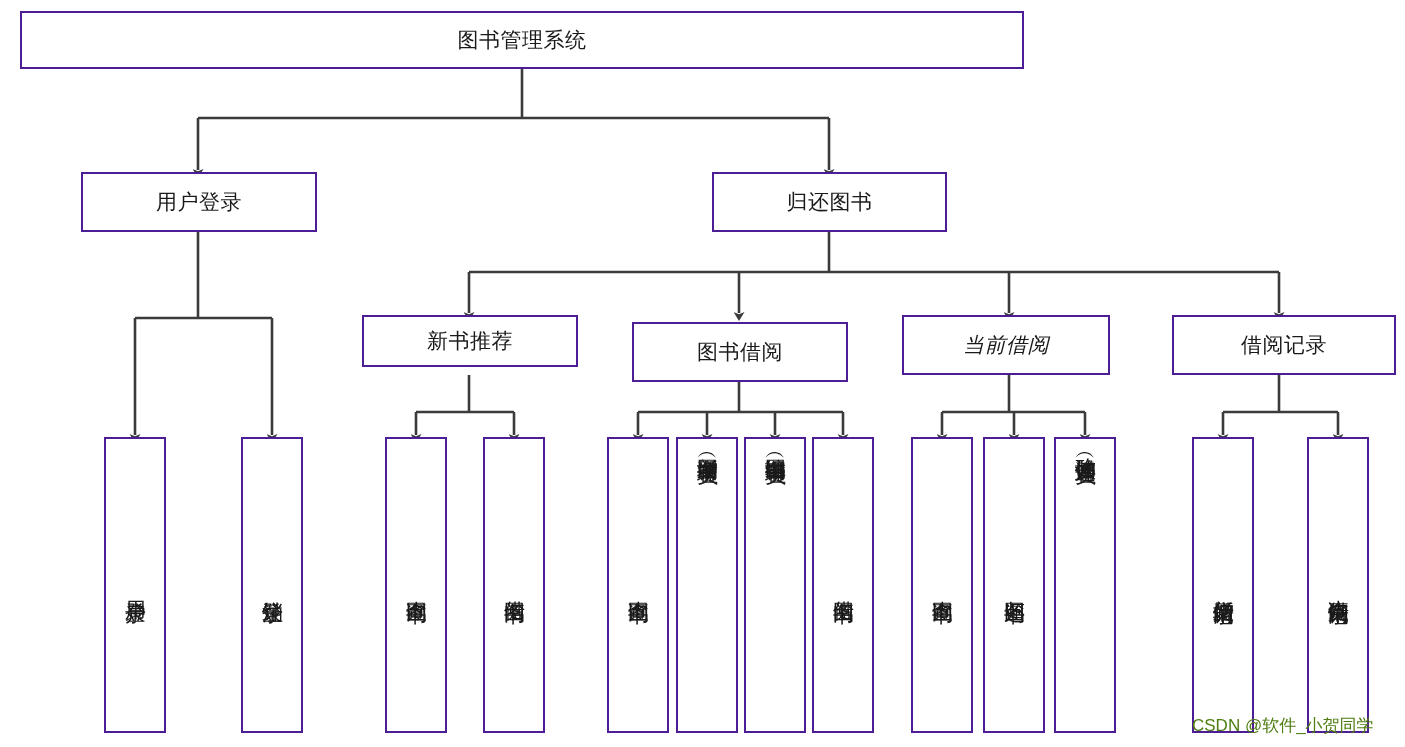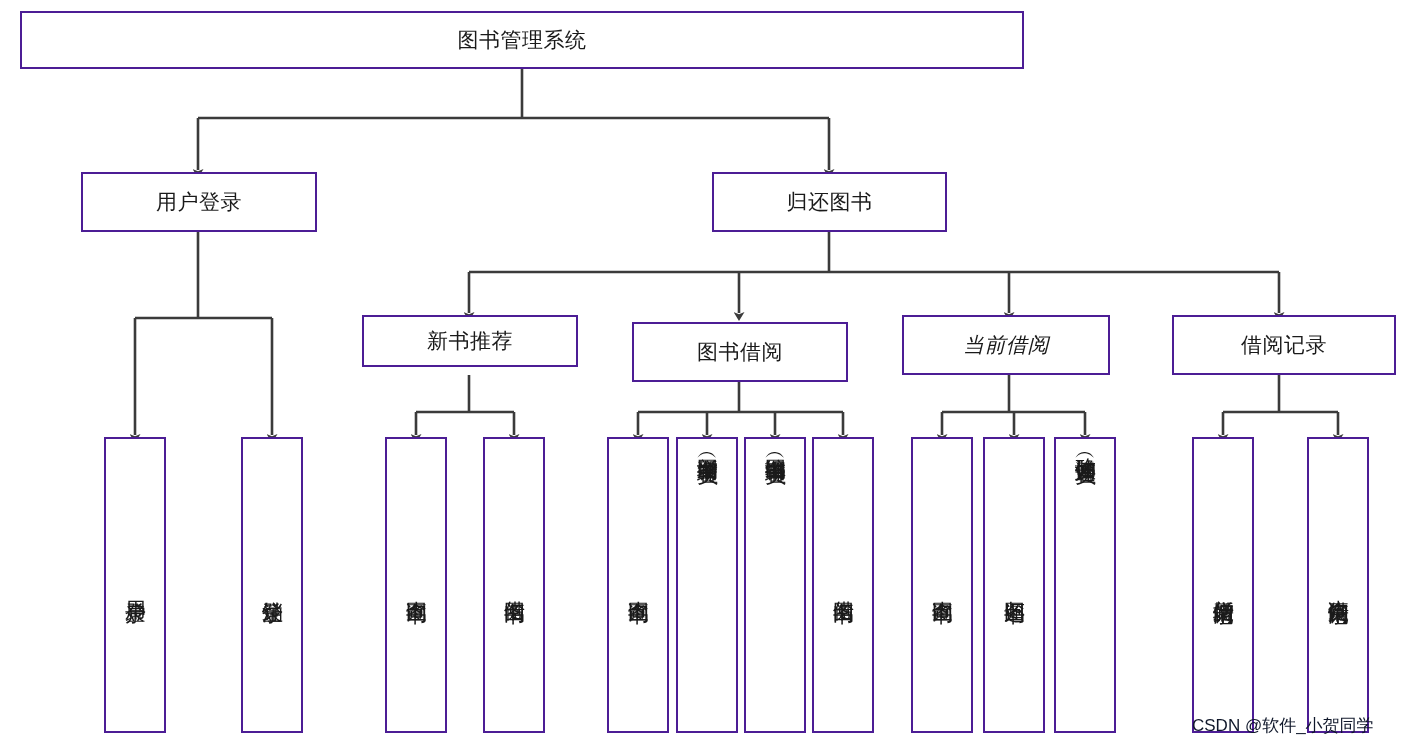--- a/index.html
+++ b/index.html
@@ -171,15 +171,15 @@
         <span class="vlabel">确认归还（管理员）</span>
       </div>
       <div class="node-box vertical-label" style="left: 1192px; top: 437px; width: 62px; height: 296px;">
         <span class="vlabel centered-block">新增借阅记录</span>
       </div>
       <div class="node-box vertical-label" style="left: 1307px; top: 437px; width: 62px; height: 296px;">
         <span class="vlabel centered-block">查询借阅记录</span>
       </div>
     </div>
 
-  <div class="watermark" style="left: 1192px; top: 714px; color: #0f172a;">CSDN @软件_小贺同学</div>
+  <div class="watermark" style="left: 1192px; top: 714px; color: #4d7c0f;">CSDN @软件_小贺同学</div>
 
 </div>
 
 </body></html>

